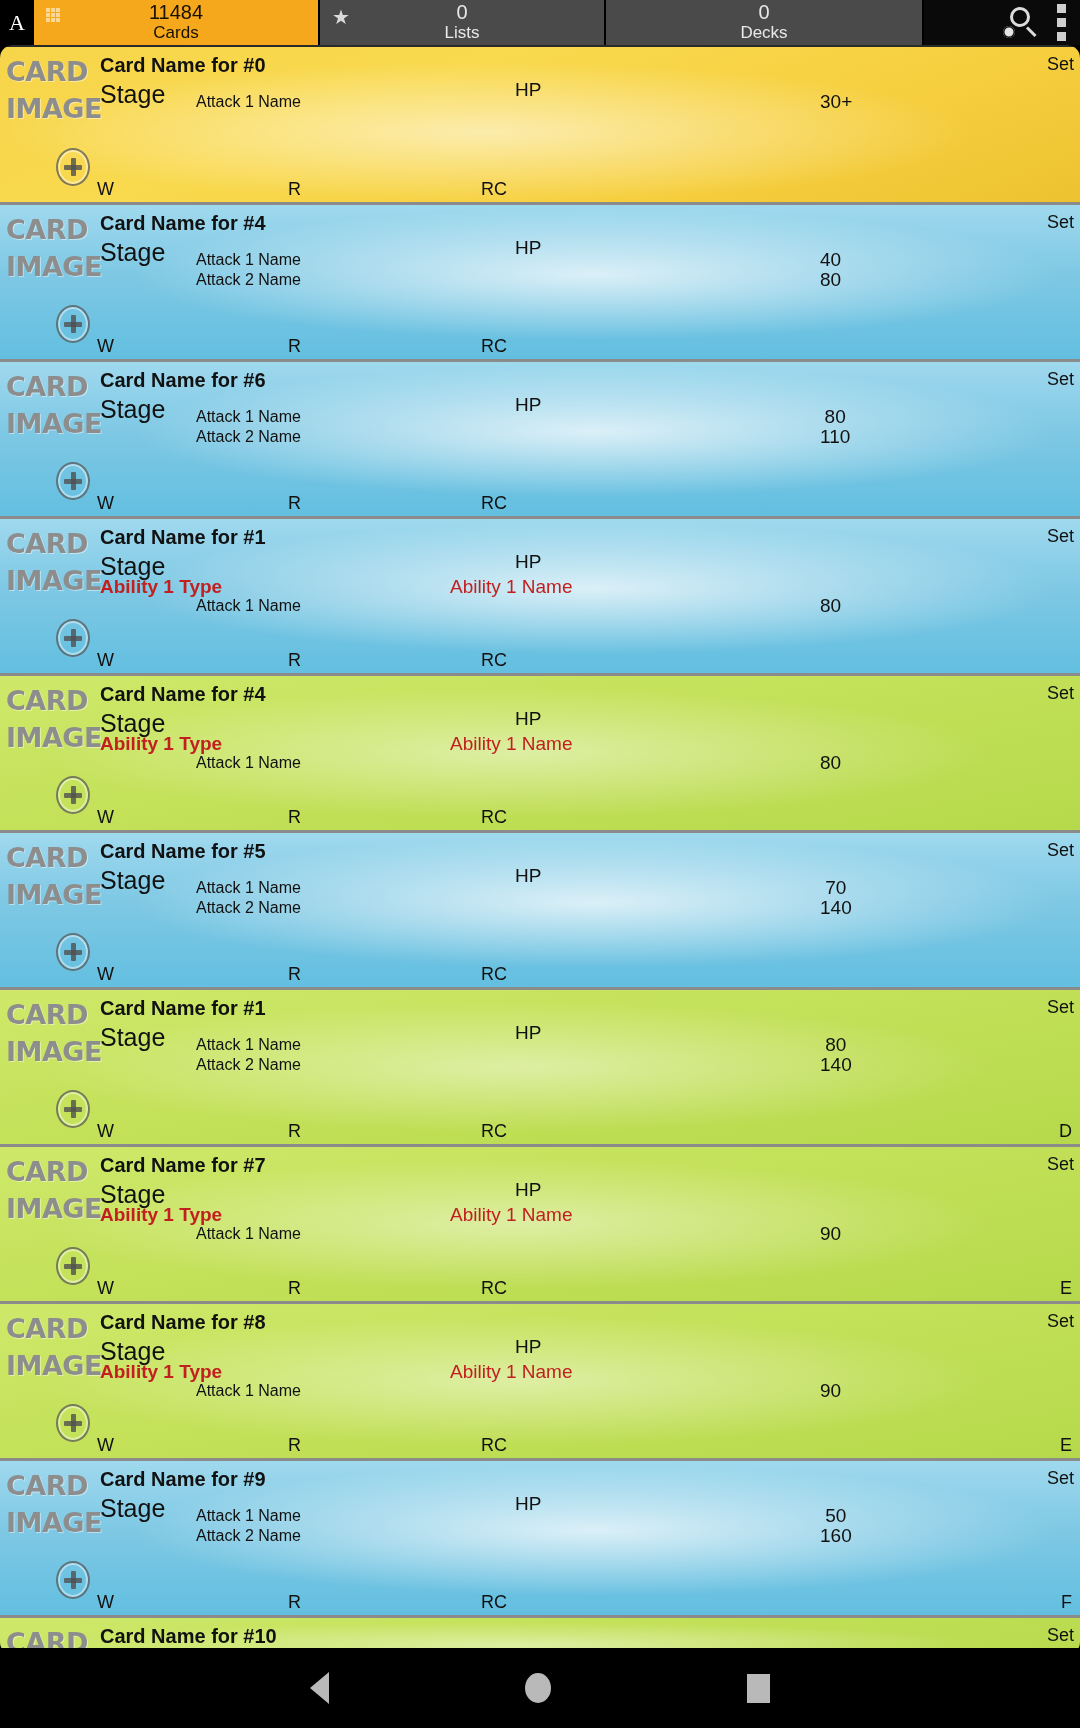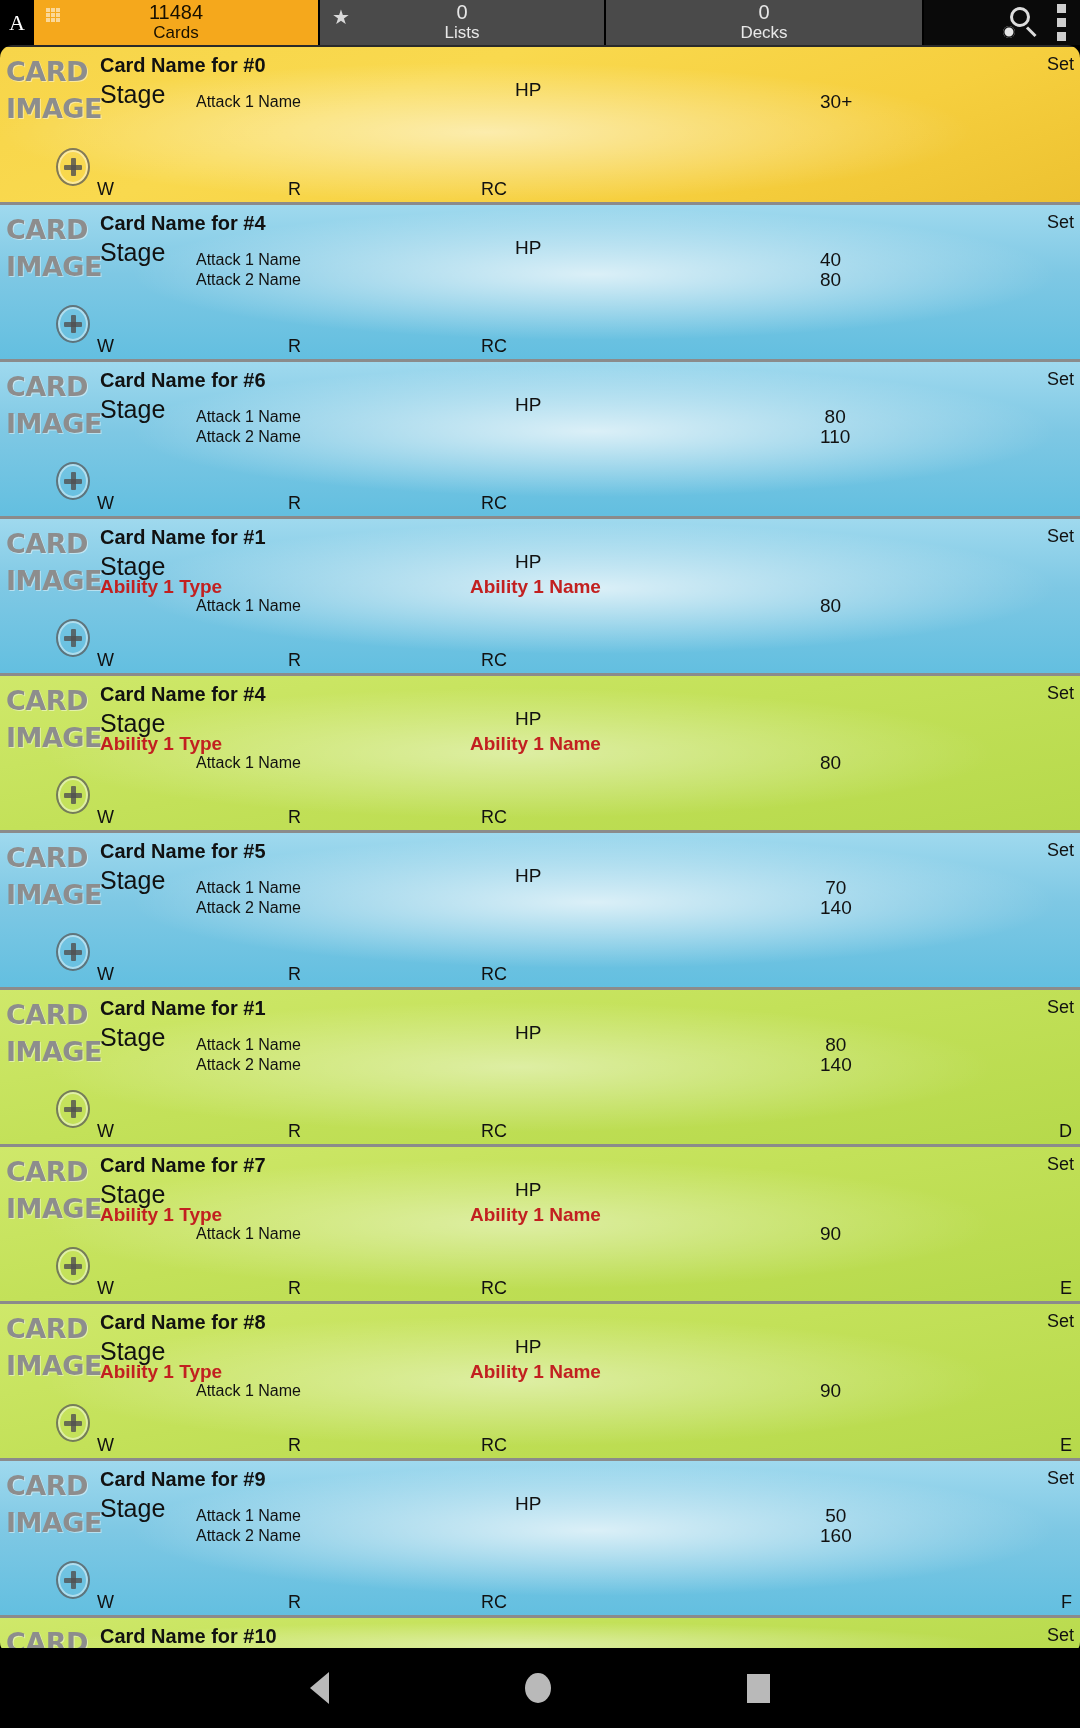--- a/index.html
+++ b/index.html
@@ -149,21 +149,21 @@
   .ability-type {
     position: absolute; left: 100px; top: 57px;
     font-size: 19px; color: #c22020; font-weight: 600; text-align: center;
   }
   .hp-label {
     position: absolute; left: 515px; top: 32px;
     font-size: 19px; color: #111;
   }
   .ability-name {
     position: absolute; left: 450px; top: 57px;
-    font-size: 19px; color: #c22020; font-weight: 700; margin-left: 20px;
+    font-size: 19px; color: #c22020; font-weight: 400;
   }
   .set-label {
     position: absolute; right: 6px; top: 7px;
     font-size: 18px; color: #111;
   }
   .attacks {
     position: absolute; left: 196px; top: 0;
     font-size: 16px; color: #111;
   }
   .attacks div { line-height: 20px; }

